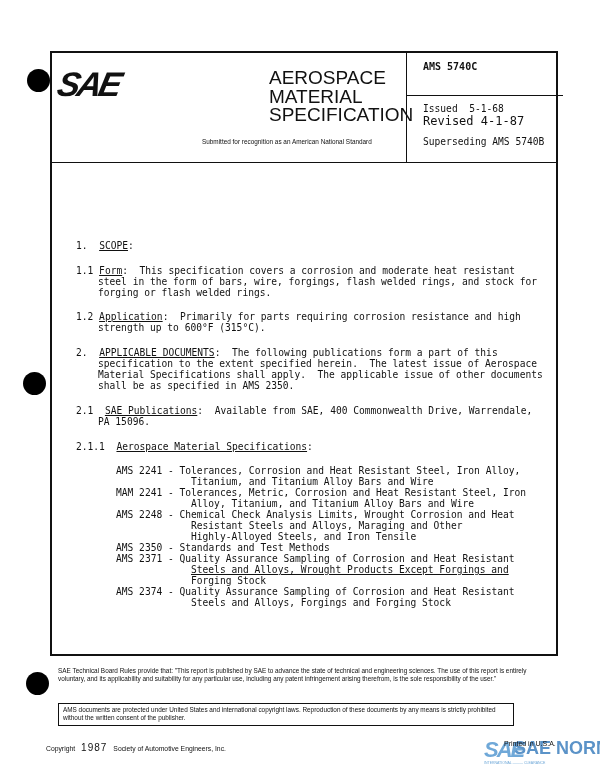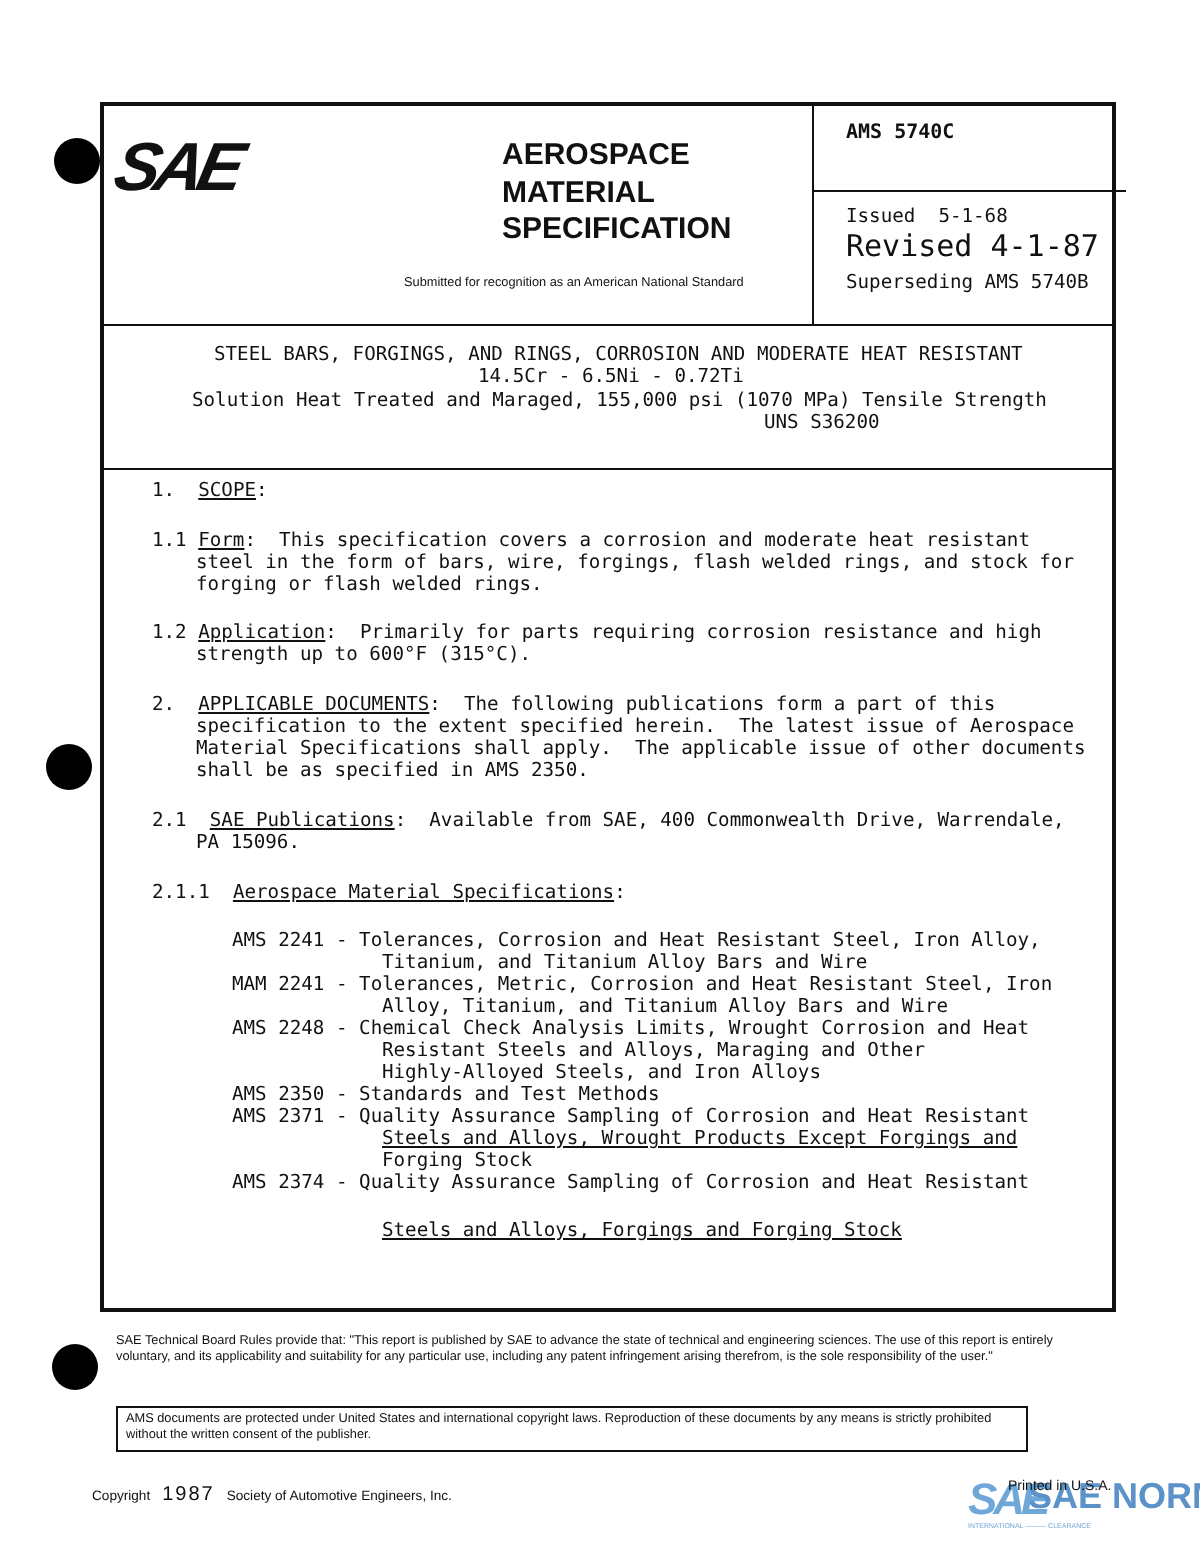--- a/index.html
+++ b/index.html
@@ -7,21 +7,21 @@
   .hole{position:absolute;width:23px;height:23px;border-radius:50%;background:#000;}
   .frame{position:absolute;left:50px;top:51px;width:508px;height:605px;border:2px solid #111;box-sizing:border-box;}
   .hdr{position:absolute;left:0;top:0;width:100%;height:109px;border-bottom:1.5px solid #111;}
   .rightcol{position:absolute;left:354px;top:-2px;width:156px;height:111px;border-left:1.5px solid #111;}
   .amsnum{position:absolute;left:0;top:0;width:100%;height:44px;border-bottom:1.5px solid #111;}
   .mono{font-family:"DejaVu Sans Mono","Liberation Mono",monospace;}
   .logo{position:absolute;left:6px;top:14px;font-family:"Liberation Sans",sans-serif;font-weight:900;font-style:italic;font-size:34px;letter-spacing:-3px;transform:skewX(-12deg);line-height:1;}
   .logo span{display:inline-block;}
   .society{position:absolute;left:78px;top:12px;font-style:italic;font-size:11px;line-height:11.5px;font-family:"Liberation Sans",sans-serif;}
   .addr{position:absolute;left:2px;top:58px;font-size:7.4px;letter-spacing:-0.1px;border-top:1px solid #111;padding-top:3px;width:200px;}
-  .aero{position:absolute;left:199px;top:16px;font-weight:bold;font-size:15px;line-height:18.5px;}
+  .aero{position:absolute;left:217px;top:16px;font-weight:normal;font-size:19px;line-height:18.5px;}
   .submitted{position:absolute;left:150px;top:85px;font-size:6.4px;}
   .title{position:absolute;left:0;top:109px;width:100%;height:72px;border-bottom:1.5px solid #111;font-size:9.6px;line-height:11.5px;}
   .body{position:absolute;left:0;top:182px;width:100%;font-size:9.6px;line-height:11.3px;}
   .p{position:absolute;white-space:pre;}
   u{text-decoration:underline;}
   .notes{position:absolute;left:58px;top:667px;width:490px;font-size:6.4px;line-height:8.4px;}
   .box2{position:absolute;left:58px;top:703px;width:456px;border:1.5px solid #111;padding:2px 4px;font-size:6.4px;line-height:8.4px;box-sizing:border-box;}
   .footer{position:absolute;left:46px;top:742px;font-size:6.8px;}
   .footer .yr{font-size:10px;margin:0 6px;letter-spacing:1px;}
   .norm{position:absolute;left:484px;top:737px;width:110px;height:30px;}
@@ -40,31 +40,25 @@
       <div>AEROSPACE</div>
       <div>MATERIAL</div>
       <div>SPECIFICATION</div>
     </div>
     <div class="submitted">Submitted for recognition as an American National Standard</div>
     <div class="rightcol">
       <div class="amsnum">
         <div class="mono" style="position:absolute;left:16px;top:10px;font-size:10px;font-weight:bold;">AMS 5740C</div>
       </div>
       <div class="mono p" style="left:16px;top:52px;font-size:9.6px;">Issued  5-1-68</div>
-      <div class="mono p" style="left:16px;top:63px;font-size:15px;">Revised 4-1-87</div>
+      <div class="mono p" style="left:16px;top:63px;font-size:12px;">Revised 4-1-87</div>
       <div class="mono p" style="left:16px;top:85px;font-size:9.6px;">Superseding AMS 5740B</div>
     </div>
   </div>
 
-  <div class="title mono">
-    <div class="p" style="left:55px;top:10px;">STEEL BARS, FORGINGS, AND RINGS, CORROSION AND MODERATE HEAT RESISTANT</div>
-    <div class="p" style="left:187px;top:21px;">14.5Cr - 6.5Ni - 0.72Ti</div>
-    <div class="p" style="left:44px;top:33px;">Solution Heat Treated and Maraged, 155,000 psi (1070 MPa) Tensile Strength</div>
-    <div class="p" style="left:330px;top:44px;">UNS S36200</div>
-  </div>
 
   <div class="body mono">
 
     <div class="p" style="left:24px;top:5px;"><span>1.</span>  <u>SCOPE</u><span>:</span></div>
 
     <div class="p" style="left:24px;top:30px;"><span>1.1</span> <u>Form</u><span>:  This specification covers a corrosion and moderate heat resistant</span></div>
     <div class="p" style="left:46px;top:41px;">steel in the form of bars, wire, forgings, flash welded rings, and stock for</div>
     <div class="p" style="left:46px;top:52px;">forging or flash welded rings.</div>
 
     <div class="p" style="left:24px;top:76px;"><span>1.2</span> <u>Application</u><span>:  Primarily for parts requiring corrosion resistance and high</span></div>
@@ -81,30 +75,30 @@
     <div class="p" style="left:24px;top:206px;"><span>2.1.1</span>  <u>Aerospace Material Specifications</u><span>:</span></div>
 
     <div class="p" style="left:64px;top:230px;"><span>AMS 2241</span> - <span>Tolerances, Corrosion and Heat Resistant Steel, Iron Alloy,</span></div>
     <div class="p" style="left:139px;top:241px;">Titanium, and Titanium Alloy Bars and Wire</div>
 
     <div class="p" style="left:64px;top:252px;"><span>MAM 2241</span> - <span>Tolerances, Metric, Corrosion and Heat Resistant Steel, Iron</span></div>
     <div class="p" style="left:139px;top:263px;">Alloy, Titanium, and Titanium Alloy Bars and Wire</div>
 
     <div class="p" style="left:64px;top:274px;"><span>AMS 2248</span> - <span>Chemical Check Analysis Limits, Wrought Corrosion and Heat</span></div>
     <div class="p" style="left:139px;top:285px;">Resistant Steels and Alloys, Maraging and Other</div>
-    <div class="p" style="left:139px;top:296px;">Highly-Alloyed Steels, and Iron Alloys</div>
+    <div class="p" style="left:139px;top:296px;">Highly-Alloyed Steels, and Iron Tensile</div>
 
     <div class="p" style="left:64px;top:307px;"><span>AMS 2350</span> - <span>Standards and Test Methods</span></div>
 
     <div class="p" style="left:64px;top:318px;"><span>AMS 2371</span> - <span>Quality Assurance Sampling of Corrosion and Heat Resistant</span></div>
     <div class="p" style="left:139px;top:329px;text-decoration:underline;">Steels and Alloys, Wrought Products Except Forgings and</div>
     <div class="p" style="left:139px;top:340px;">Forging Stock</div>
 
     <div class="p" style="left:64px;top:351px;"><span>AMS 2374</span> - <span>Quality Assurance Sampling of Corrosion and Heat Resistant</span></div>
-    <div class="p" style="left:139px;top:375px;text-decoration:underline;">Steels and Alloys, Forgings and Forging Stock</div>
+    <div class="p" style="left:139px;top:362px;">Steels and Alloys, Forgings and Forging Stock</div>
   </div>
 </div>
 
 <div class="notes">SAE Technical Board Rules provide that: "This report is published by SAE to advance the state of technical and engineering sciences. The use of this report is entirely voluntary, and its applicability and suitability for any particular use, including any patent infringement arising therefrom, is the sole responsibility of the user."</div>
 <div class="box2">AMS documents are protected under United States and international copyright laws. Reproduction of these documents by any means is strictly prohibited without the written consent of the publisher.</div>
 
 <div class="footer">
   <span>Copyright</span><span class="yr">1987</span><span>Society of Automotive Engineers, Inc.</span>
 </div>
 

